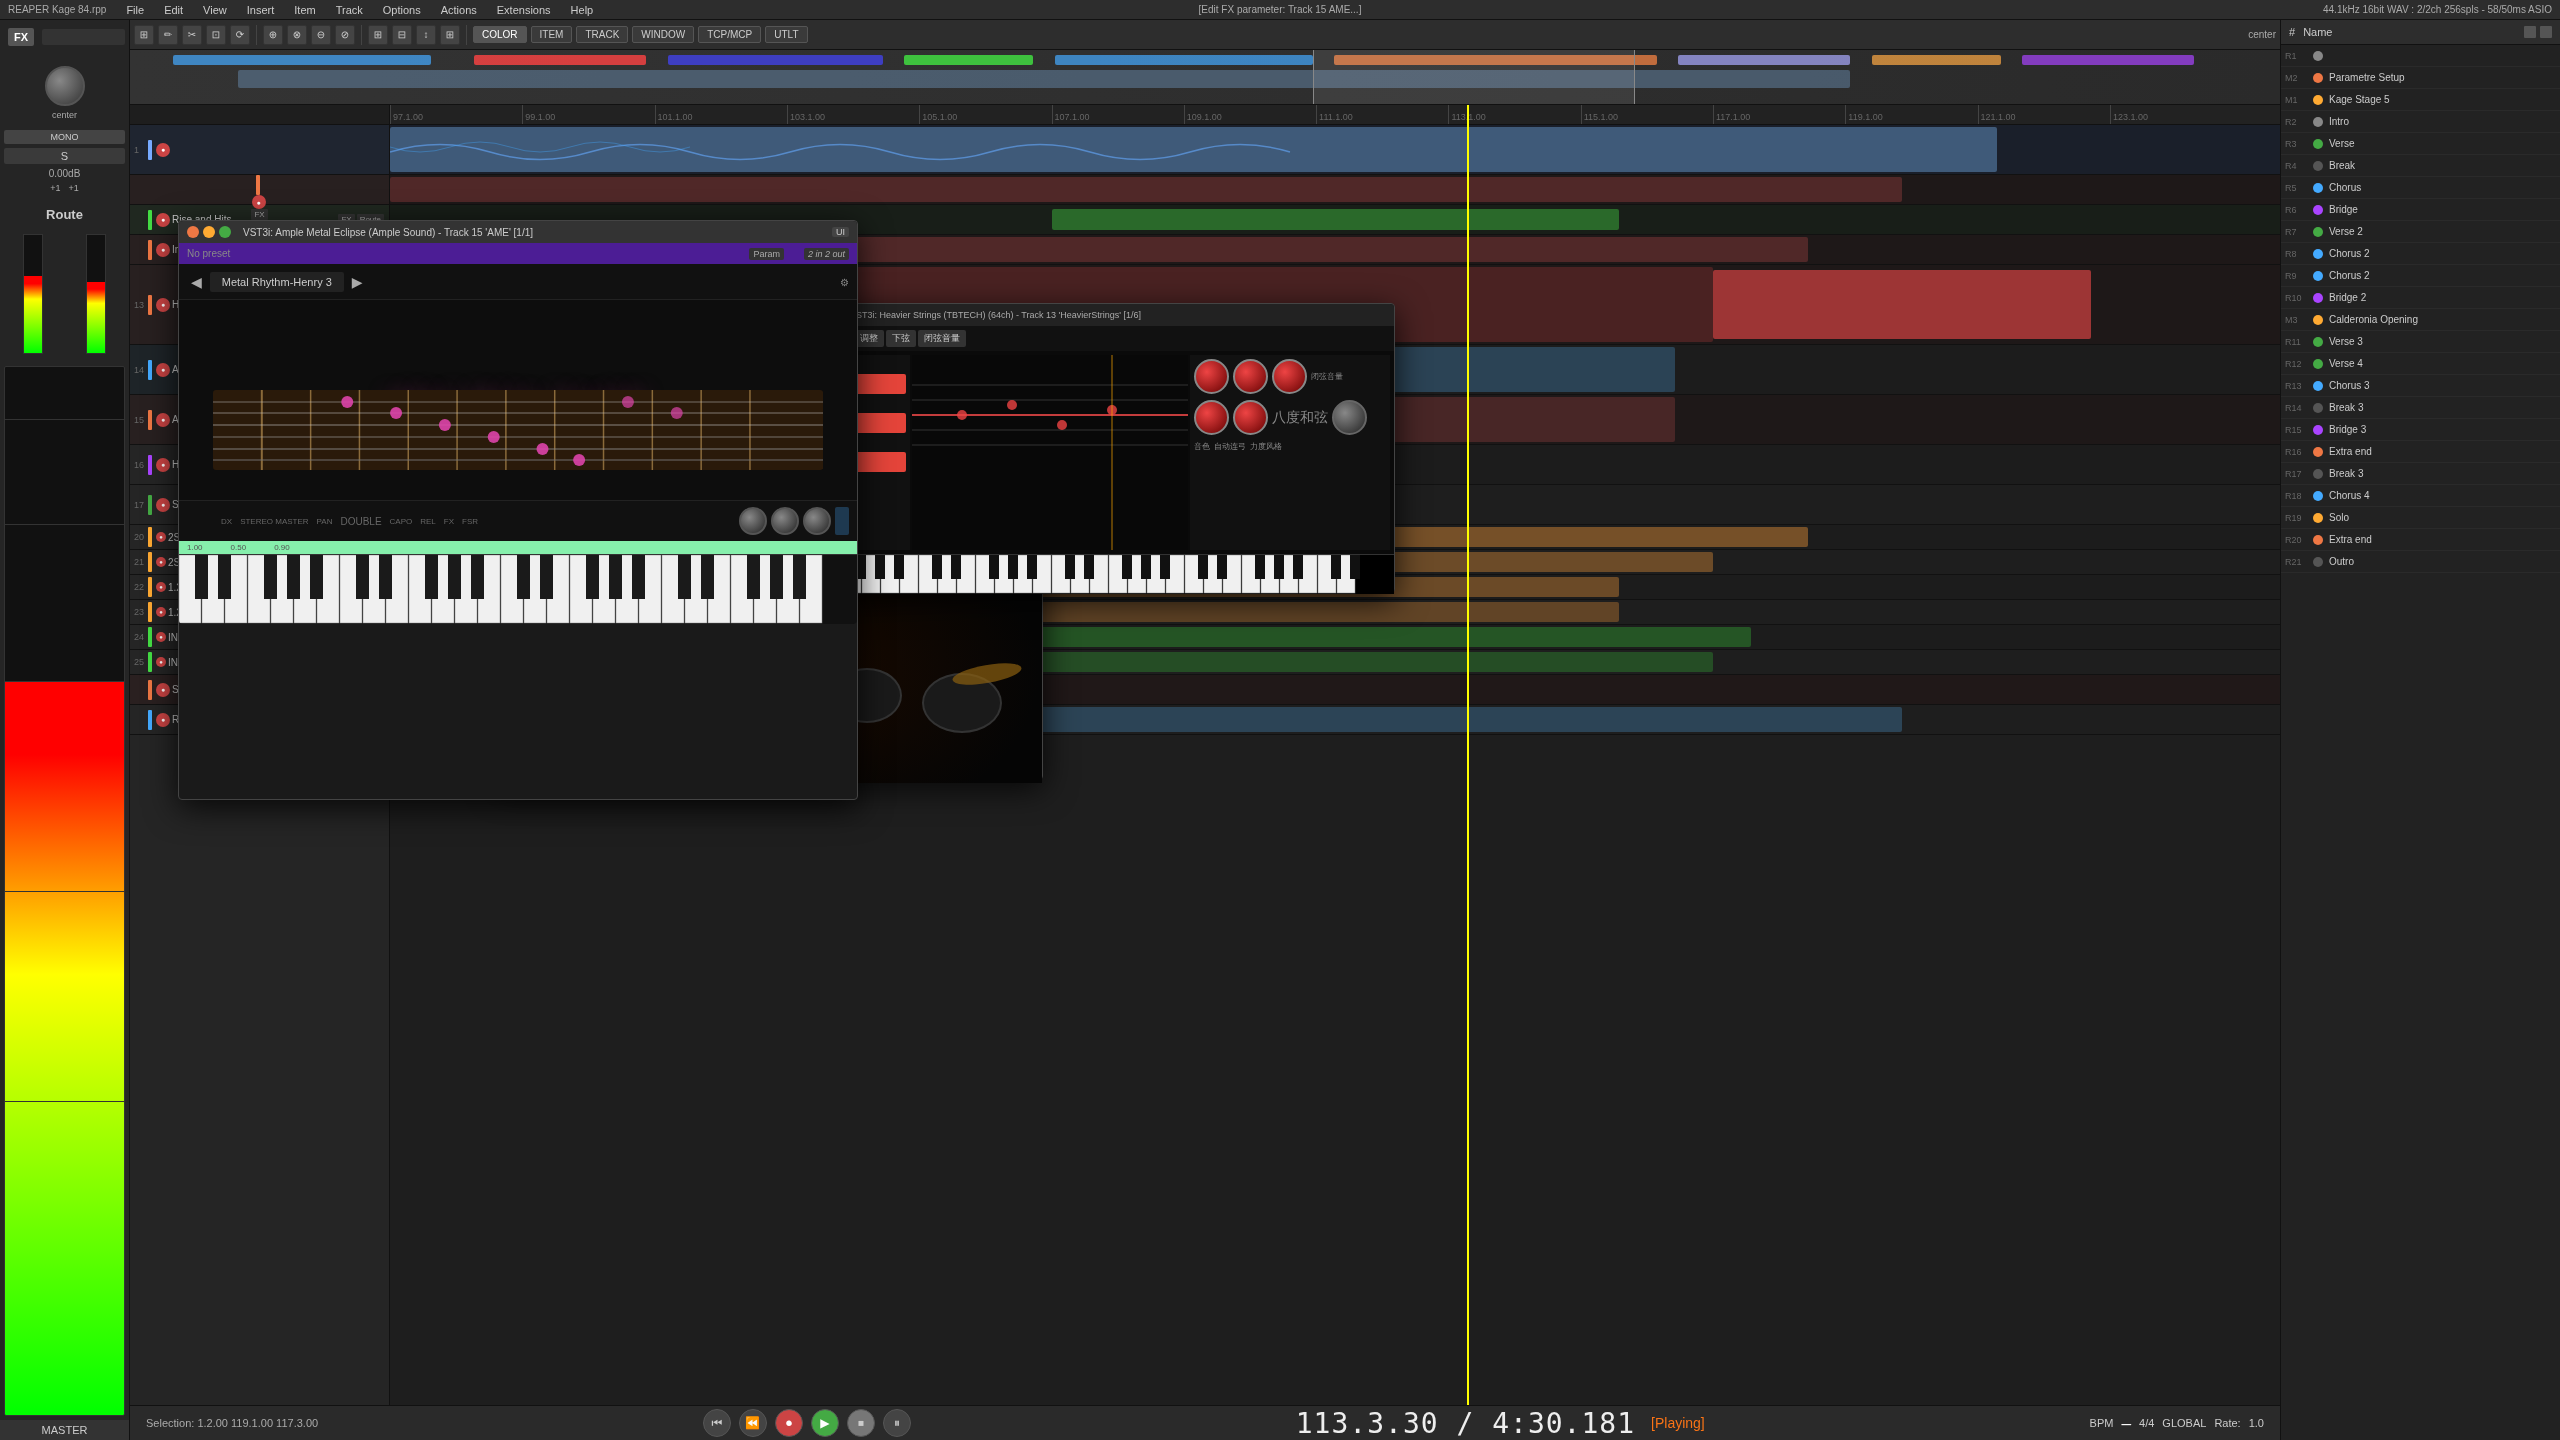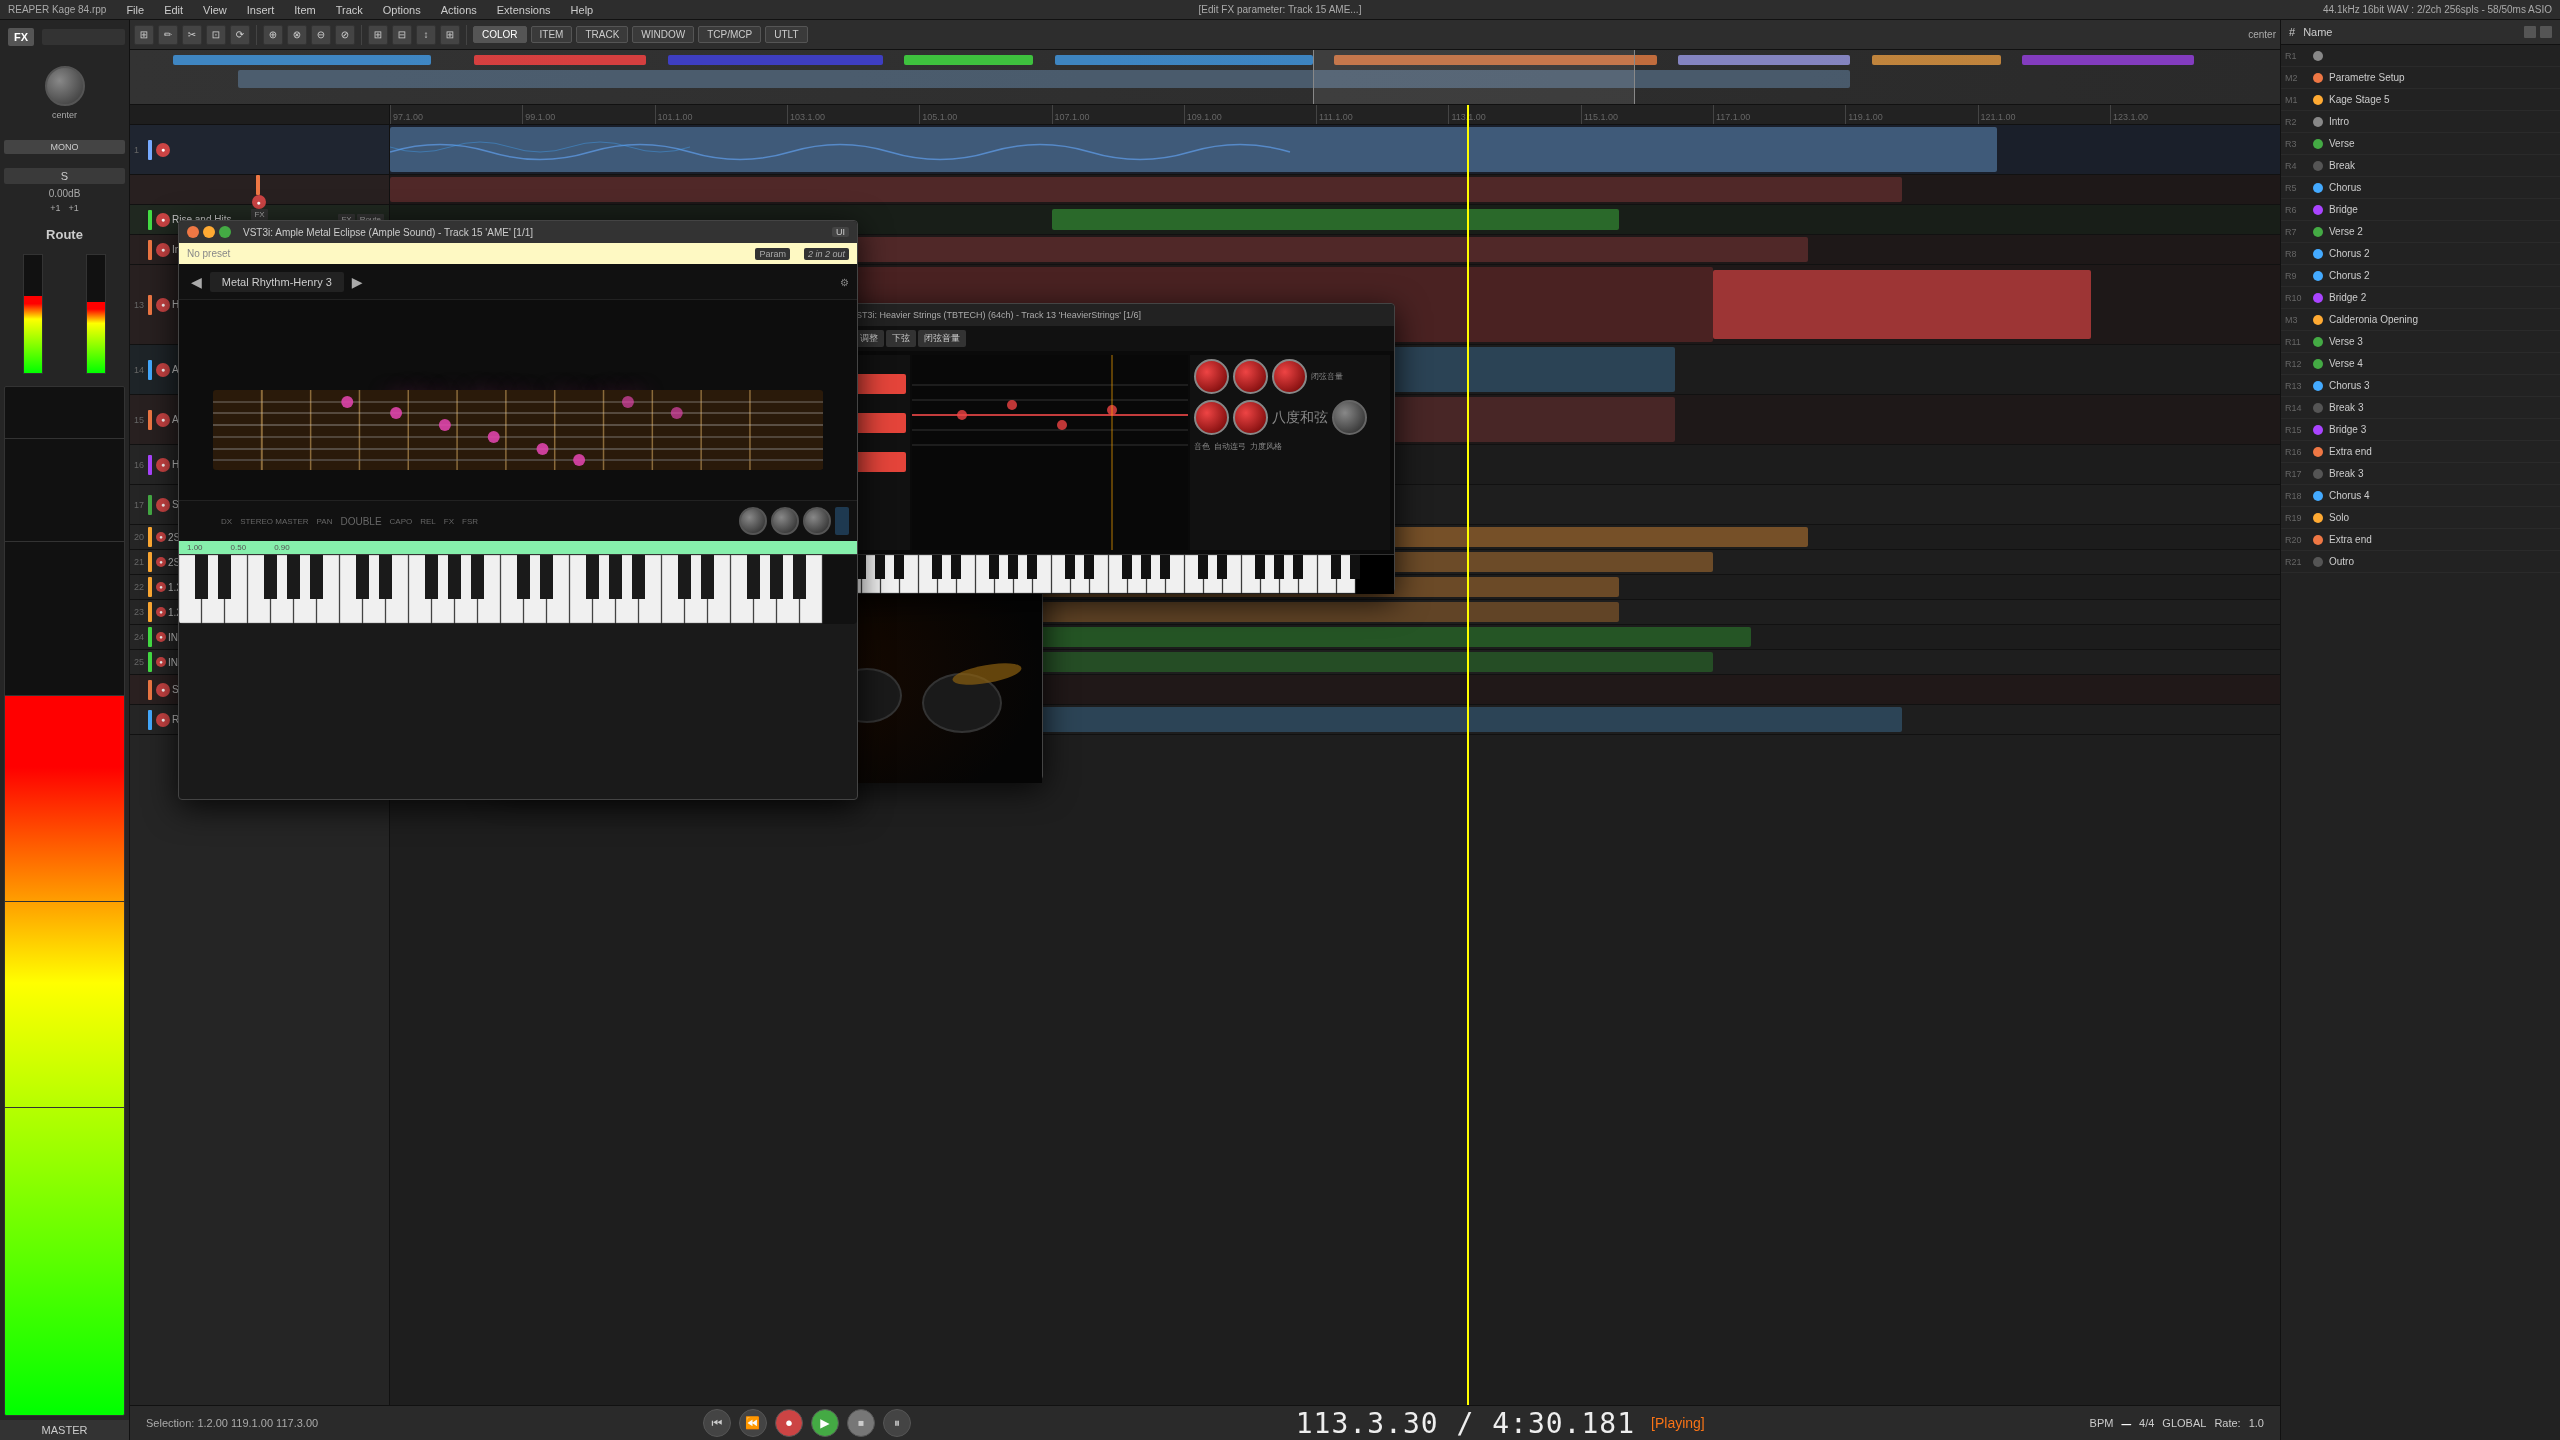--- a/index.html
+++ b/index.html
@@ -95,21 +95,21 @@
       font-size: 9px;
       color: #aaa;
       text-align: center;
     }
     .mono-button {
       background: #444;
       color: #ccc;
       font-size: 9px;
       text-align: center;
       padding: 2px;
-      margin: 12px 4px;
+      margin: 2px 4px;
       border-radius: 2px;
     }
     .s-button {
       background: #3a3a3a;
       color: #ccc;
       font-size: 11px;
       text-align: center;
       padding: 2px;
       margin: 2px 4px;
       border-radius: 2px;
@@ -1089,21 +1089,21 @@
 
 <div class="plugin-window ame-plugin" style="left:178px; top:220px; width:680px; height:580px; z-index:60;">
   <div class="plugin-titlebar">
     <div class="window-btn close"></div>
     <div class="window-btn minimize"></div>
     <div class="window-btn maximize"></div>
     <span style="flex:1; text-align:left; padding-left:8px;">VST3i: Ample Metal Eclipse (Ample Sound) - Track 15 'AME' [1/1]</span>
     <span style="cursor:pointer; padding:0 4px; background:#444; border-radius:2px; font-size:9px;">UI</span>
   </div>
 
-  <div style="height:22px; background:#fef9c3; display:flex; align-items:center; padding:0 8px; gap:14px; border-bottom:1px solid #111;">
+  <div style="height:22px; background:#4c1d95; display:flex; align-items:center; padding:0 8px; gap:20px; border-bottom:1px solid #111;">
     <span style="font-size:10px; color:#888;">No preset</span>
     <div style="flex:1;"></div>
     <div style="font-size:9px; color:#aaa; padding:1px 4px; background:#333; border-radius:2px; cursor:pointer;">Param</div>
     <div style="font-size:9px; color:#aaa; padding:1px 4px; background:#333; border-radius:2px; cursor:pointer;font-style:italic;">2 in 2 out</div>
   </div>
 
   <div style="height:35px; background:#111; display:flex; align-items:center; padding:0 8px; gap:4px; border-bottom:1px solid #222;">
     <div style="font-size:14px; color:#aaa; cursor:pointer; padding:4px;">◀</div>
     <div style="font-size:11px; color:#ccc; padding:4px 12px; background:#222; border-radius:2px; cursor:pointer;">Metal Rhythm-Henry 3</div>
     <div style="font-size:14px; color:#aaa; cursor:pointer; padding:4px;">▶</div>

